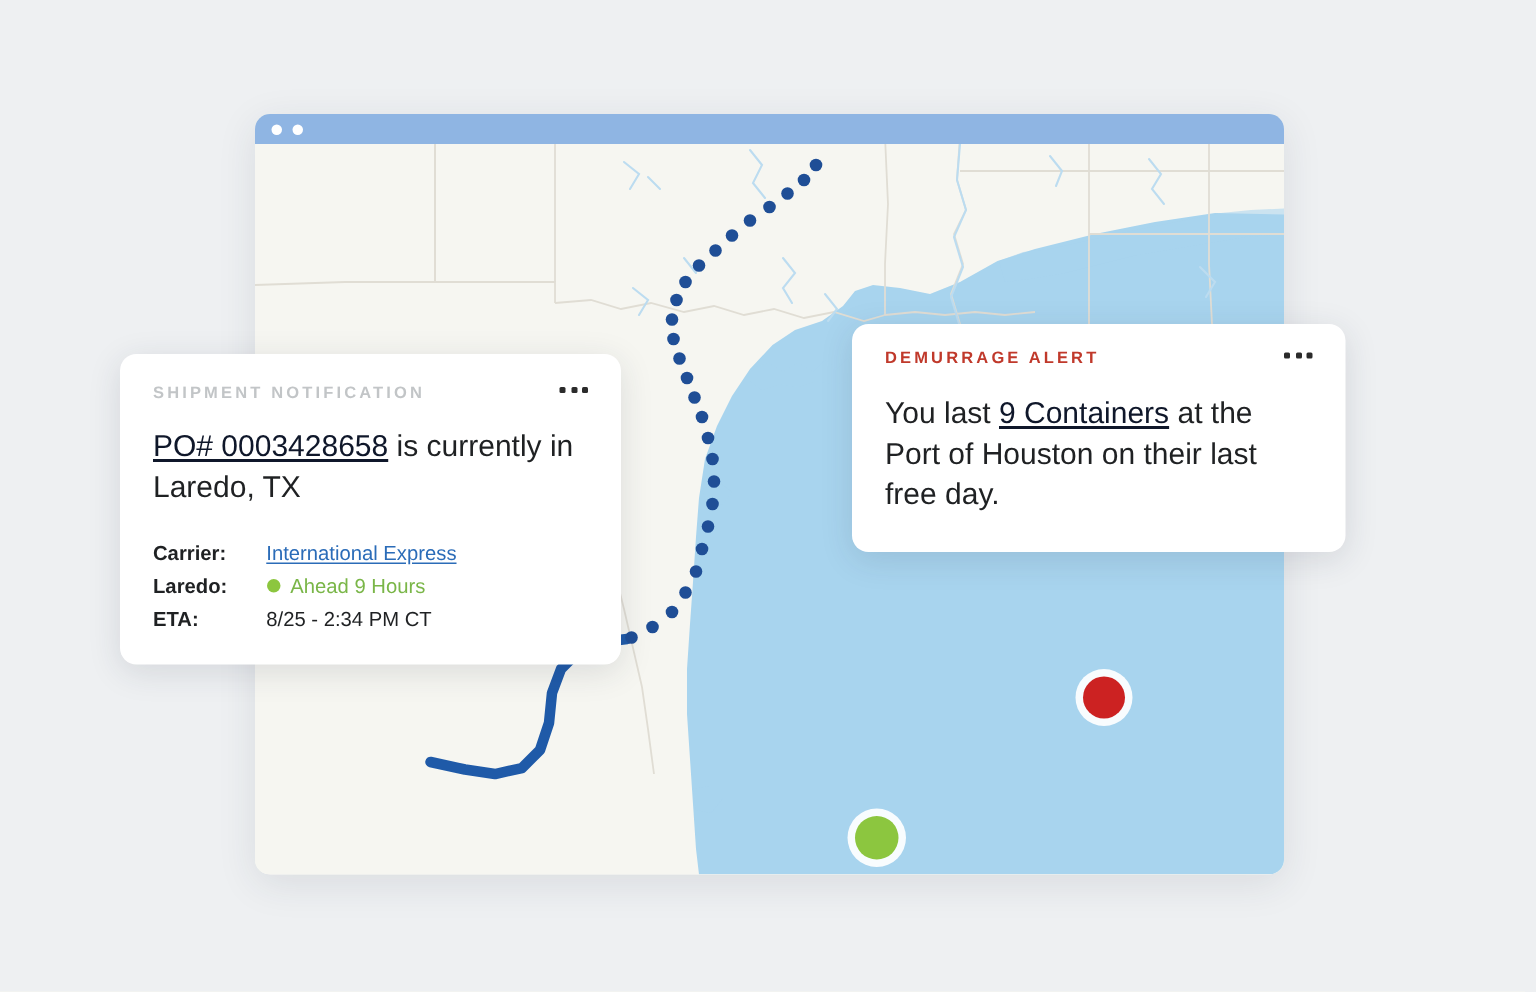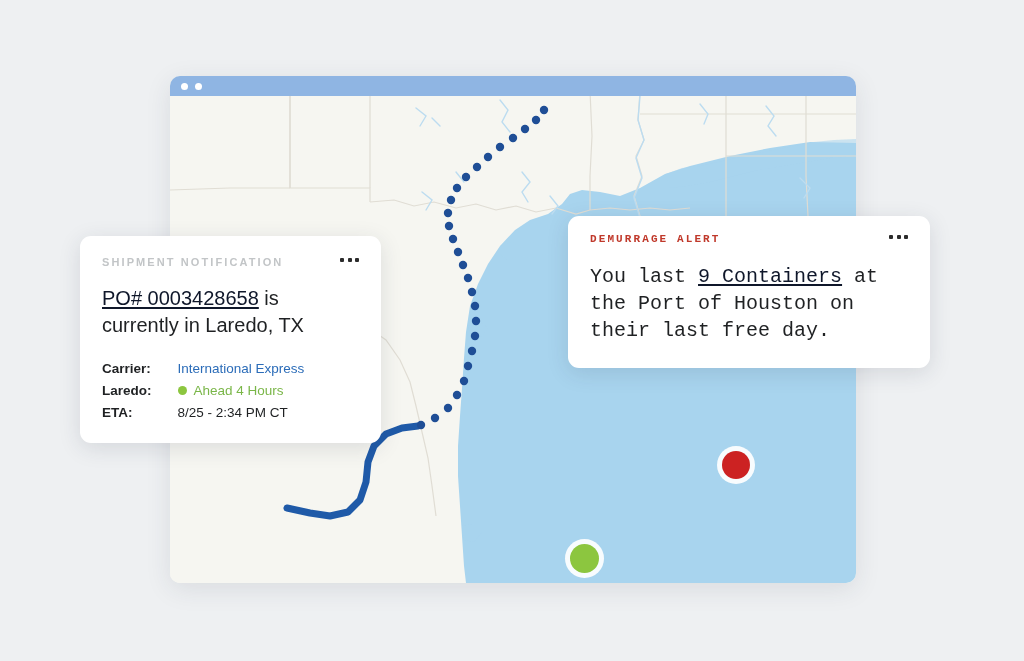--- a/index.html
+++ b/index.html
@@ -86,31 +86,30 @@
   .info-card {
     position: absolute;
     background: #ffffff;
     border-radius: 11px;
     box-shadow: 0 5px 22px rgba(40,50,70,0.13);
   }
 
   #shipment-card {
     left: 80px;
     top: 236px;
-    width: 301px;
+    width: 334px;
     height: 207px;
     padding: 20px 22px 0 22px;
   }
   #demurrage-card {
     left: 568px;
     top: 216px;
-    width: 362px;
+    width: 329px;
     height: 152px;
     padding: 17px 22px 0 22px;
-    font-family: Liberation Mono, monospace;
   }
 
   .card-head {
     display: flex;
     align-items: flex-start;
     justify-content: space-between;
   }
   .card-eyebrow {
     font-size: 11px;
     letter-spacing: 2.1px;
@@ -157,20 +156,21 @@
   #shipment-details td { padding: 3.5px 0; vertical-align: middle; }
   .detail-label {
     font-weight: bold;
     color: #1f2123;
     padding-right: 26px !important;
     white-space: nowrap;
   }
   .detail-value { color: #1f2123; white-space: nowrap; }
   .detail-value.link-val {
     color: #2b6cb8;
+    text-decoration: underline;
     text-underline-offset: 2px;
     cursor: pointer;
   }
   .status-wrap { display: flex; align-items: center; gap: 7px; }
   .status-dot {
     width: 9px; height: 9px;
     border-radius: 50%;
     background: #8cc63f;
     display: block;
     flex: none;
@@ -317,21 +317,21 @@
     <tbody>
         <tr>
       <td class="detail-label">Carrier:</td>
       <td class="detail-value link-val">International Express</td>
     </tr>
     <tr>
       <td class="detail-label">Laredo:</td>
       <td class="detail-value">
         <span class="status-wrap">
           <span class="status-dot"></span>
-          <span class="status-text">Ahead 4 Hours</span>
+          <span class="status-text">Ahead 9 Hours</span>
         </span>
       </td>
     </tr>
     <tr>
       <td class="detail-label">ETA:</td>
       <td class="detail-value">8/25 - 2:34 PM CT</td>
     </tr>
   </tbody>
     </table>
 </div>

